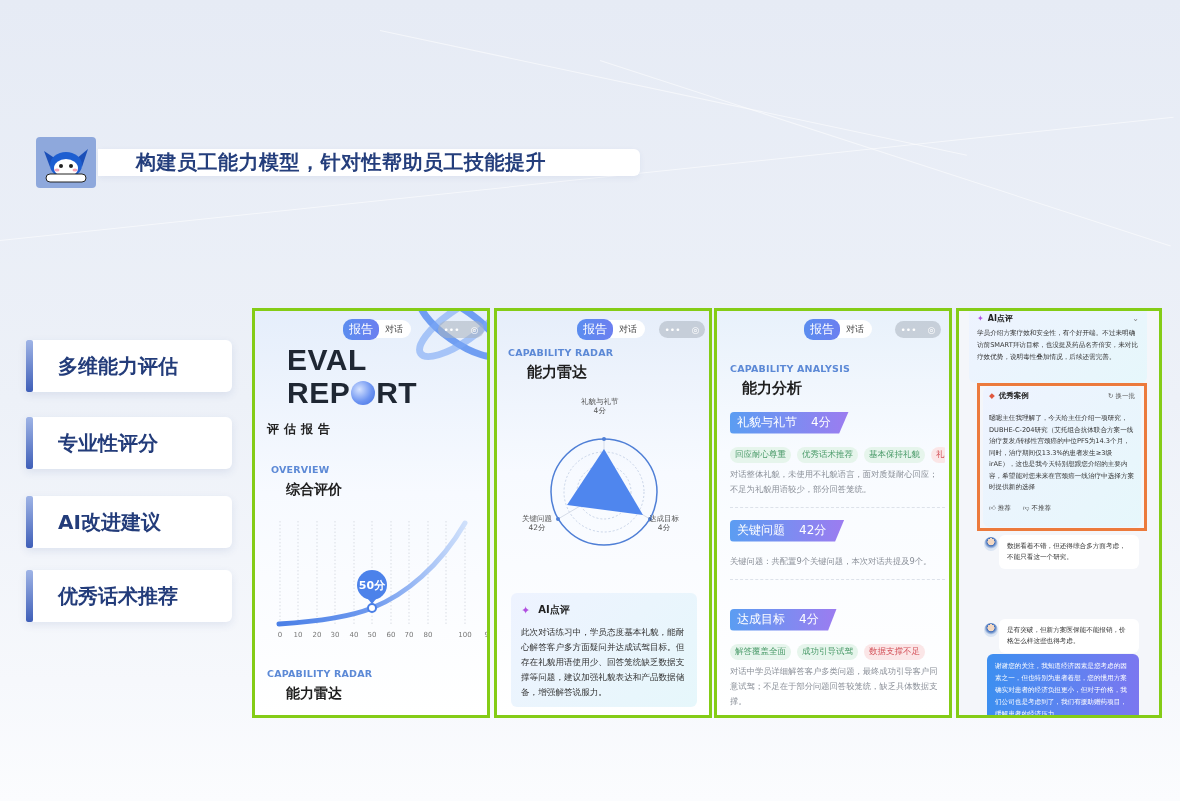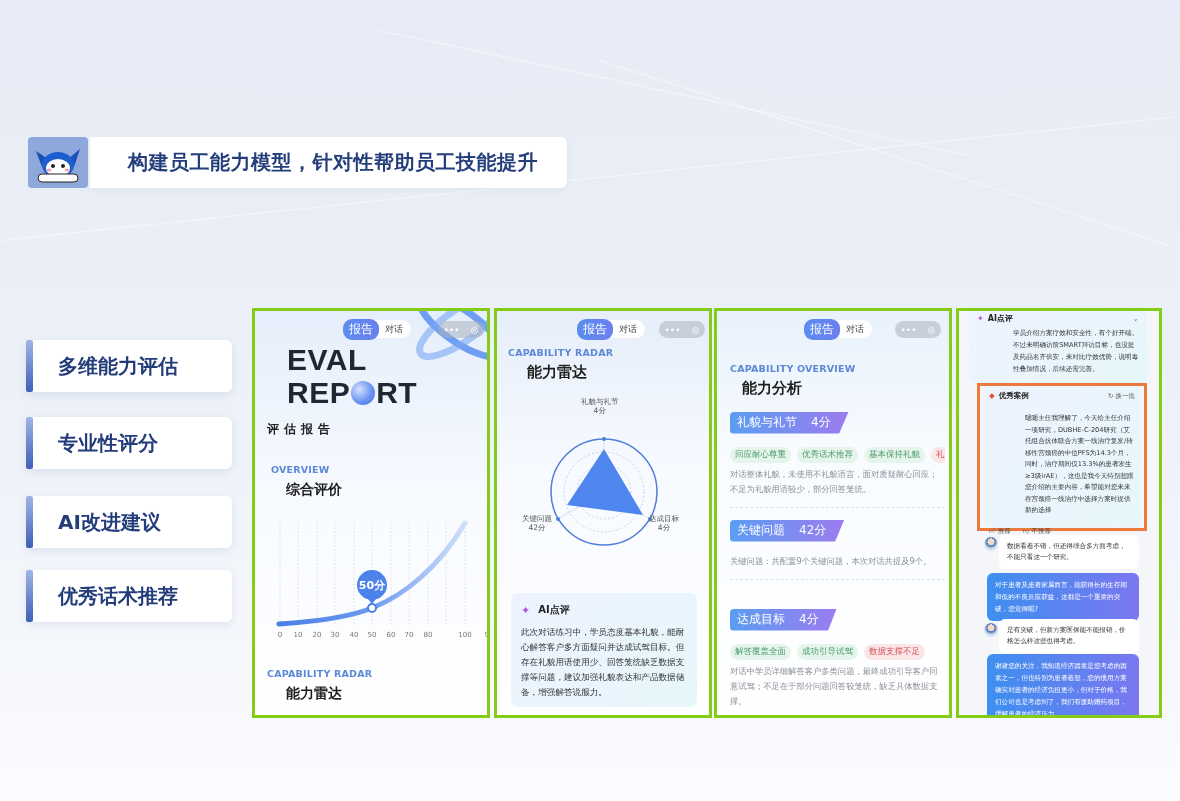--- a/index.html
+++ b/index.html
@@ -6,21 +6,21 @@
   html, body { width: 1180px; height: 801px; overflow: hidden; }
   body {
     font-family: "DejaVu Sans", "Liberation Sans", sans-serif;
     background: linear-gradient(180deg, #e6ebf5 0%, #edf1f8 50%, #f6f8fc 85%, #fbfcfe 100%);
     position: relative;
     color: #222;
   }
   .bg-line { position: absolute; height: 1px; background: rgba(255,255,255,0.55); transform-origin: left center; }
 
   
-  .banner { position: absolute; left: 28px; top: 137px; width: 539px; height: 51px; display: flex; }
+  .banner { position: absolute; left: 36px; top: 137px; width: 604px; height: 51px; display: flex; align-items: center; }
   .logo-box { width: 60px; height: 51px; background: #8ea8dc; border-radius: 4px; position: relative; overflow: hidden; }
   .banner-body { flex: 1; background: #ffffff; border-radius: 0 6px 6px 0; margin-left: 2px; display: flex; align-items: center; padding-left: 38px; box-shadow: 0 2px 6px rgba(40,70,140,0.06); }
   .banner-title { font-size: 20px; font-weight: bold; color: #243e7c; letter-spacing: 0.5px; }
 
   
   .feature { position: absolute; left: 26px; width: 206px; height: 52px; background: #fff; border-radius: 0 6px 6px 0; display: flex; align-items: center; padding-left: 32px; box-shadow: 0 3px 8px rgba(40,70,140,0.10); }
   .feature::before { content: ""; position: absolute; left: 0; top: 0; bottom: 0; width: 7px; background: linear-gradient(180deg, #9fb4e6, #3f5fb8); border-radius: 2px; }
   .feature-label { font-size: 20px; font-weight: bold; color: #233c7a; }
 
   
@@ -52,21 +52,21 @@
   .tag-head { position: relative; display: inline-flex; align-items: center; height: 22px; padding: 0 18px 0 7px; color: #fff; font-size: 12px; background: linear-gradient(90deg, #5b9df2, #9c7cf0); clip-path: polygon(0 0, 100% 0, 92% 100%, 0 100%); border-radius: 4px 0 0 4px; }
   .tag-head .sc { margin-left: 14px; }
   .chip { display: inline-block; font-size: 8.5px; padding: 2px 5px; border-radius: 8px; margin-right: 6px; white-space: nowrap; }
   .chip.g { background: #e6f5ec; color: #4b9b6a; }
   .chip.r { background: #fbe6e7; color: #d4545c; }
   .para { font-size: 8.3px; color: #8a8f98; line-height: 15px; }
   .dash { border-top: 1px dashed #dde2ea; }
 
   
   .card { position: absolute; background: linear-gradient(135deg, #eef3ff, #e6f7fb); border-radius: 6px; }
-  .small { font-size: 6.6px; line-height: 12px; color: #333; margin-left: 36px; }
+  .small { font-size: 6.6px; line-height: 12px; color: #333; }
   .bubble-l { position: absolute; background: #fff; border-radius: 6px; font-size: 6.6px; line-height: 11px; color: #333; padding: 6px 8px; }
   .bubble-r { position: absolute; background: linear-gradient(90deg, #3d8ff0, #7b77f0); border-radius: 6px; font-size: 6.6px; line-height: 12px; color: #fff; padding: 6px 8px; }
   .avatar { position: absolute; width: 14px; height: 14px; border-radius: 50%; background: radial-gradient(circle at 50% 35%, #f3d8c2 30%, #3a6ab8 32%, #d9e4f3 60%); }
 </style>
 </head>
 <body>
 
 <div class="bg-line" style="left:380px;top:30px;width:600px;transform:rotate(12deg);"></div>
 <div class="bg-line" style="left:0;top:240px;width:1180px;transform:rotate(-6deg);"></div>
 <div class="bg-line" style="left:600px;top:60px;width:600px;transform:rotate(18deg);"></div>
@@ -214,21 +214,21 @@
 
 <div class="panel p3">
   <div class="seg" style="left:87px;">
     <span class="seg-on">报告</span>
     <span class="seg-off">对话</span>
   </div>
   <div class="capsule" style="left:178px;">
     <span>•••</span>
     <span>◎</span>
   </div>
-  <div class="eyebrow" style="position:absolute;left:13px;top:52px;">CAPABILITY OVERVIEW</div>
+  <div class="eyebrow" style="position:absolute;left:13px;top:52px;">CAPABILITY ANALYSIS</div>
   <div class="h-cn" style="position:absolute;left:6px;top:68px;">能力分析</div>
 
   <div style="position:absolute;left:13px;top:100px;width:215px;">
     <div class="tag-head">
         <span>礼貌与礼节</span>
         <span class="sc">4分</span>
       </div>
     <div style="margin-top:8px;white-space:nowrap;overflow:hidden;">
       <span class="chip g">回应耐心尊重</span><span class="chip g">优秀话术推荐</span><span class="chip g">基本保持礼貌</span><span class="chip r">礼</span>
     </div>
@@ -274,17 +274,16 @@
     </div>
     <div class="small" style="line-height:11.5px;">嗯嗯主任我理解了，今天给主任介绍一项研究，DUBHE-C-204研究（艾托组合抗体联合方案一线治疗复发/转移性宫颈癌的中位PFS为14.3个月，同时，治疗期间仅13.3%的患者发生≥3级irAE），这也是我今天特别想跟您介绍的主要内容，希望能对您未来在宫颈癌一线治疗中选择方案时提供新的选择</div>
     <div style="margin-top:10px;font-size:6.5px;color:#444;display:flex;gap:12px;">
       <span><span>👍︎ </span><span>推荐</span></span>
       <span><span>👎︎ </span><span>不推荐</span></span>
     </div>
   </div>
 
   <div class="avatar" style="left:25px;top:226px;"></div>
   <div class="bubble-l" style="left:40px;top:224px;width:140px;">数据看着不错，但还得综合多方面考虑，不能只看这一个研究。</div>
-  <div class="bubble-r" style="left:28px;top:262px;width:152px;">对于患者及患者家属而言，能获得长的生存期和低的不良反应获益，这都是一个重要的突破，您觉得呢?</div>
   <div class="avatar" style="left:25px;top:312px;"></div>
   <div class="bubble-l" style="left:40px;top:308px;width:140px;">是有突破，但新方案医保能不能报销，价格怎么样这些也得考虑。</div>
   <div class="bubble-r" style="left:28px;top:343px;width:152px;">谢谢您的关注，我知道经济因素是您考虑的因素之一，但也特别为患者着想，您的惯用方案确实对患者的经济负担更小，但对于价格，我们公司也是考虑到了，我们有援助赠药项目，缓解患者的经济压力。</div>
 </div>
 
 </body></html>

